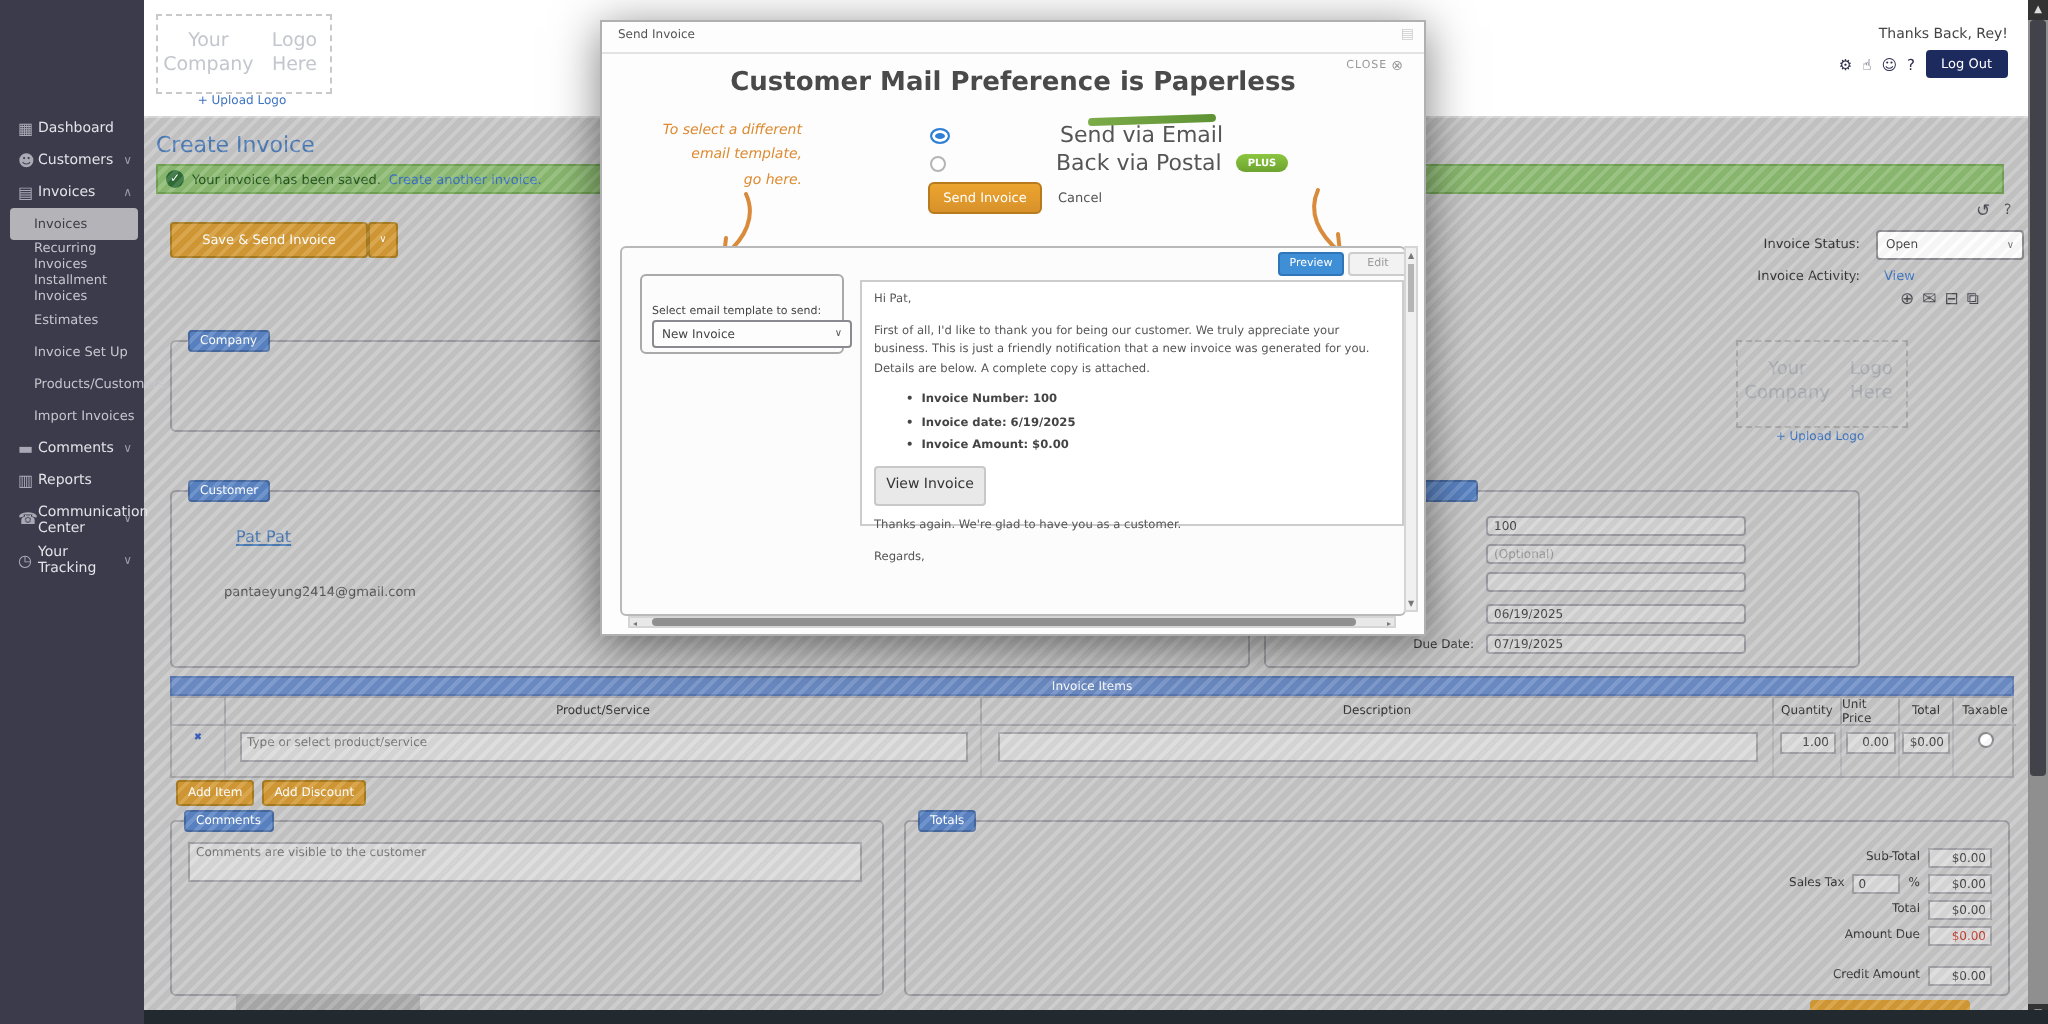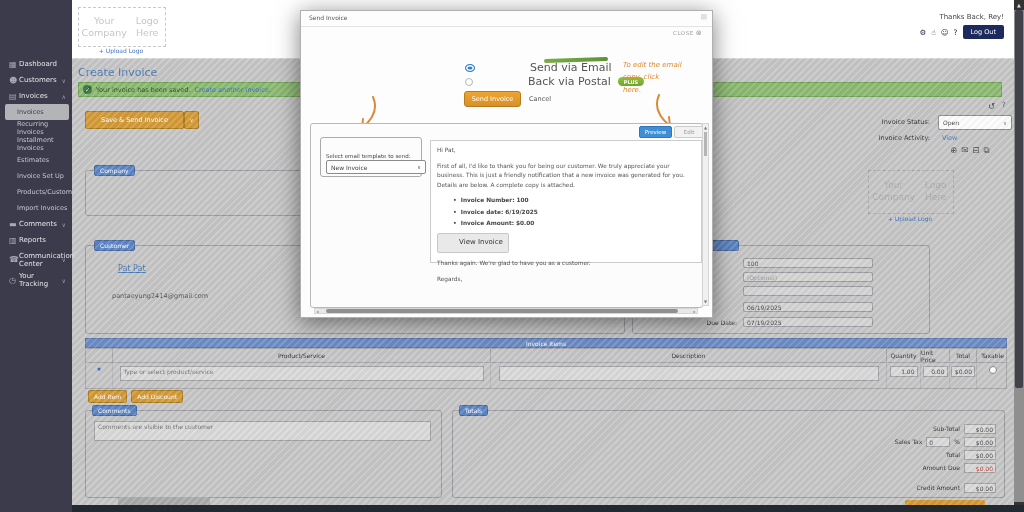--- a/index.html
+++ b/index.html
@@ -96,21 +96,21 @@
   .btn-preview{left:328px;top:2px;width:31px;height:10px;background:#3f8fd6;border:1px solid #2f76b8;border-radius:2px;
                color:#fff;font-size:5.5px;display:flex;align-items:center;justify-content:center;cursor:pointer;}
   .btn-edit{left:363px;top:2px;width:28px;height:10px;background:#f2f2f2;border:1px solid #ccc;border-radius:2px;
             color:#9a9a9a;font-size:5.5px;display:flex;align-items:center;justify-content:center;cursor:pointer;}
   .emailBox{left:119px;top:16px;width:272px;height:123px;border:1px solid #ccc;background:#fff;padding:5px 6px;box-sizing:border-box;
             font-size:5.8px;color:#555;line-height:1.65;}
   .emailBox p{margin:0 0 6px 0;}
   .bullets{margin:2px 0 4px 16px;}
   .bullets div{font-weight:600;color:#444;margin-bottom:2px;}
   .btn-view{width:54px;height:18px;background:#e9e9e9;border:1px solid #c8c8c8;border-radius:2px;color:#333;font-size:7px;
-            display:flex;align-items:center;justify-content:center;margin:4px 0 6px 0;cursor:pointer;padding-left:16px;}
+            display:flex;align-items:center;justify-content:center;margin:4px 0 6px 0;cursor:pointer;}
   .pvscroll{left:401px;top:112px;width:7px;height:183px;background:#f0f0f0;border:1px solid #d5d5d5;box-sizing:border-box;z-index:2;}
   .pvs-a{width:100%;height:7px;color:#777;font-size:4px;display:flex;align-items:center;justify-content:center;}
   .pvthumb{left:1px;top:8px;width:3px;height:24px;background:#b5b5b5;}
   .phscroll{left:13px;top:297px;width:384px;height:6px;background:#e8e8e8;border:1px solid #d5d5d5;box-sizing:border-box;display:flex;align-items:center;}
   .phthumb{margin-left:6px;width:352px;height:4px;background:#8f8f8f;border-radius:2px;}
   .pha{color:#777;font-size:4px;width:5px;text-align:center;}
 </style>
 </head>
 <body>
 
@@ -309,43 +309,44 @@
 
   <div class="abs modal">
     <div class="abs mhead">
       <span class="abs mtitle">Send Invoice</span>
       <span class="abs mcorner">▤</span>
     </div>
     <div class="abs mclose">
       <span>CLOSE</span>
       <span style="font-size:7px;">⊗</span>
     </div>
+    <div class="abs mheading">Customer Mail Preference is Paperless</div>
     <div class="abs swoosh"></div>
 
     <div class="radioRow" style="left:164px;top:50px;">
       <span class="radio sel"></span>
       <span class="radioLbl">Send via Email</span>
     </div>
     <div class="radioRow" style="left:164px;top:64px;">
       <span class="radio"></span>
       <span class="radioLbl">Back via Postal</span>
       <span class="plus">PLUS</span>
     </div>
     <div class="abs btn-send">Send Invoice</div>
     <div class="abs cancel">Cancel</div>
 
+    <div class="annot" style="left:10px;top:48px;width:90px;text-align:right;">
+      <div>To select a different</div>
+      <div>email template,</div>
+      <div>go here.</div>
+    </div>
     <svg class="abs" style="left:48px;top:84px;" width="30" height="38" viewBox="0 0 30 38">
       <path d="M24 2 C29 13, 24 24, 13 33" fill="none" stroke="#d98a3a" stroke-width="2" stroke-linecap="round"></path>
       <path d="M13 33 l9 -2 M13 33 l1 -9" fill="none" stroke="#d98a3a" stroke-width="2" stroke-linecap="round"></path>
     </svg>
-    <div class="annot" style="left:322px;top:48px;width:70px;text-align:left;">
-      <div>To edit the email</div>
-      <div>copy, click</div>
-      <div>here.</div>
-    </div>
     <svg class="abs" style="left:352px;top:82px;" width="30" height="38" viewBox="0 0 30 38">
       <path d="M6 2 C1 13, 6 24, 17 33" fill="none" stroke="#d98a3a" stroke-width="2" stroke-linecap="round"></path>
       <path d="M17 33 l-9 -2 M17 33 l-1 -9" fill="none" stroke="#d98a3a" stroke-width="2" stroke-linecap="round"></path>
     </svg>
 
     <div class="abs panel">
       <div class="abs tplBox">
         <div class="abs tplLbl">Select email template to send:</div>
         <div class="abs sel tplSel">
           <span>New Invoice</span>

